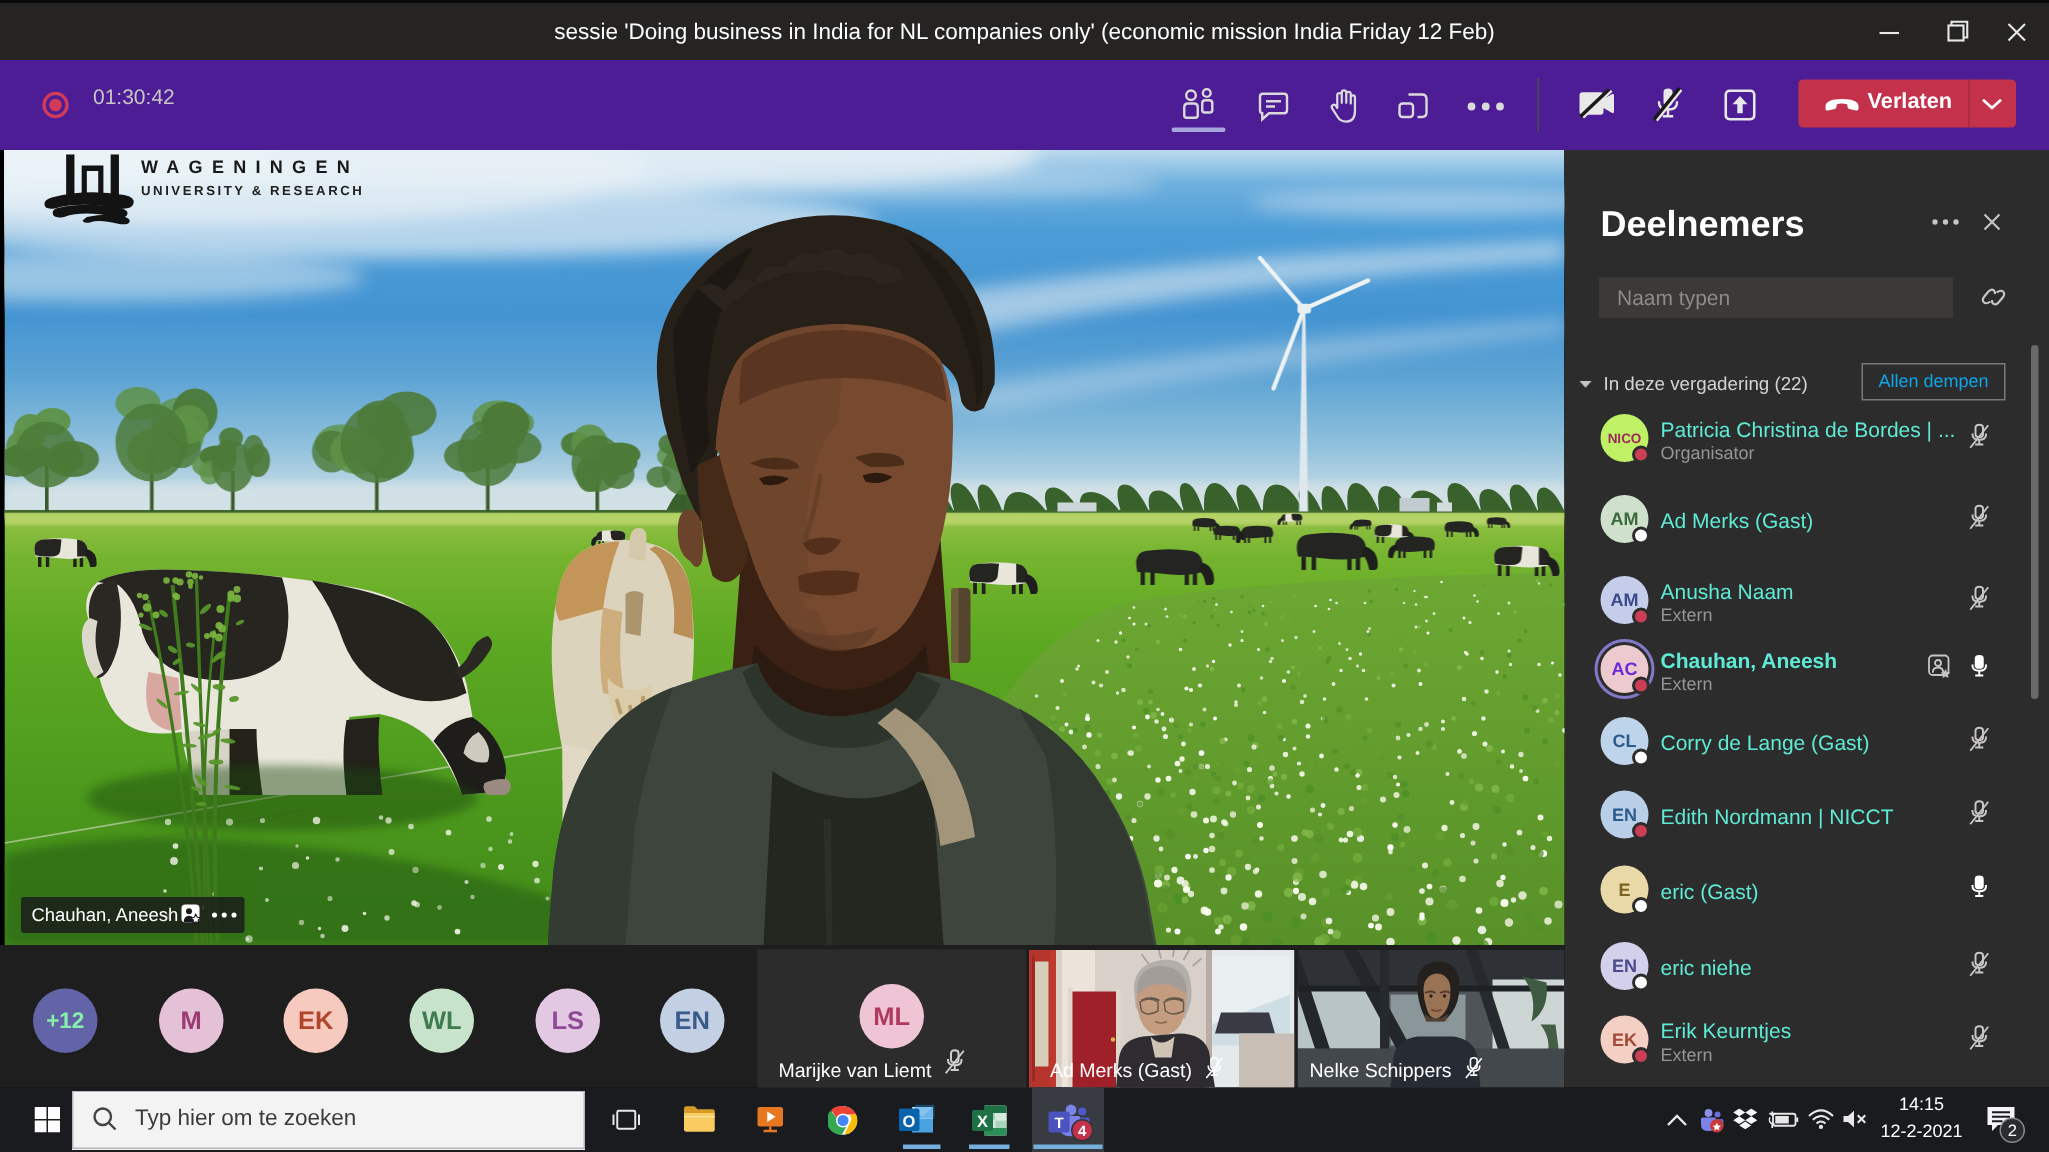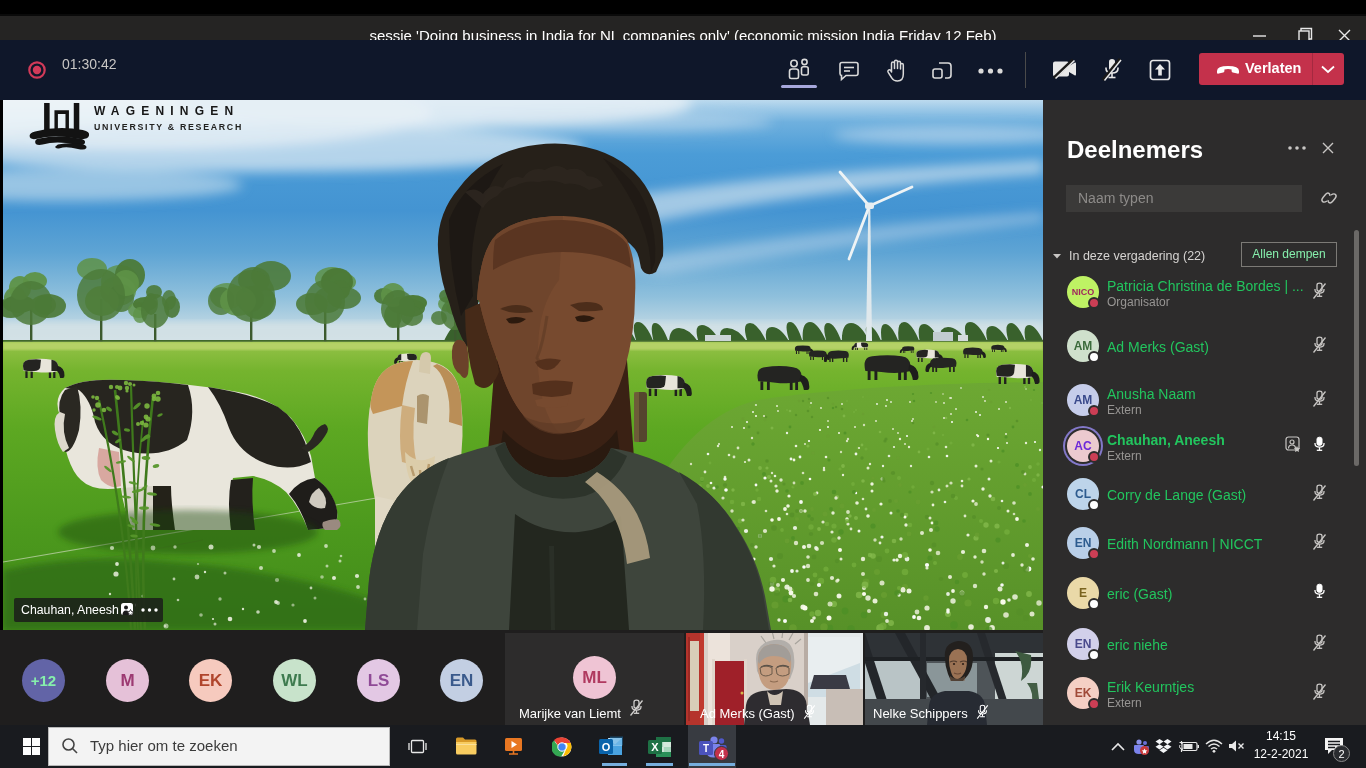--- a/index.html
+++ b/index.html
@@ -1,23 +1,23 @@
 <!DOCTYPE html>
 <html><head>
 <meta charset="utf-8">
 <style>
   * { margin:0; padding:0; box-sizing:border-box; }
   html,body { width:1366px; height:768px; overflow:hidden; background:#000; }
   body { font-family:"Liberation Sans", sans-serif; position:relative; }
   .abs { position:absolute; }
   
-  #titlebar { left:0; top:14px; width:1366px; height:40px; background:#252423; border-top:2px solid #0a0a0a; }
+  #titlebar { left:0; top:0; width:1366px; height:40px; background:#252423; border-top:2px solid #0a0a0a; }
   #titlebar .title { position:absolute; left:0; right:0; top:11px; text-align:center; color:#fff; font-size:15px; }
   
-  #toolbar { left:0; top:40px; width:1366px; height:60px; background:#0f172a; }
+  #toolbar { left:0; top:40px; width:1366px; height:60px; background:#4c1d95; }
   #rec { position:absolute; left:28px; top:21px; width:18px; height:18px; }
   #rectime { position:absolute; left:62px; top:16px; color:#c8c6c4; font-size:14px; }
   .tbico { position:absolute; top:52px; }
   #vertbtn { position:absolute; left:1199px; top:13px; width:145px; height:32px; background:#c4314b; border-radius:3px; color:#fff; }
   #vertbtn .vtxt { position:absolute; left:46px; top:7px; font-size:14.5px; font-weight:bold; }
   #vertbtn .vdiv { position:absolute; left:113px; top:0; width:1px; height:32px; background:#a52940; }
   
   #video { left:3px; top:100px; width:1040px; height:530px; background:#000; }
   
   #strip { left:0px; top:630px; width:1043px; height:95px; background:#1f1e1e; }
@@ -25,25 +25,25 @@
   #mltile { position:absolute; left:505px; top:3px; width:179px; height:92px; background:#2d2c2c; }
   .tilelabel { position:absolute; bottom:4px; color:#fff; font-size:13px; }
   #adtile { position:absolute; left:686px; top:3px; width:177px; height:92px; overflow:hidden; }
   #elketile { position:absolute; left:865px; top:3px; width:178px; height:92px; overflow:hidden; }
   
   #panel { left:1043px; top:100px; width:323px; height:625px; background:#2d2c2c; overflow:hidden; }
   #panel h1 { position:absolute; left:24px; top:36px; font-size:24px; font-weight:bold; color:#fff; }
   #searchbox { position:absolute; left:23px; top:85px; width:236px; height:27px; background:#3b3a39; color:#8d8b89; font-size:14px; line-height:27px; padding-left:12px; }
   #secrow { position:absolute; left:10px; top:145px; width:300px; height:24px; }
   #secrow .sectxt { position:absolute; left:16px; top:4px; color:#d6d4d2; font-size:12.5px; }
-  #allenbtn { position:absolute; left:188px; top:-3px; width:96px; height:25px; border:1px solid #7c7a76; color:#86efac; font-size:12px; text-align:center; line-height:23px; background:#2d2c2c; }
+  #allenbtn { position:absolute; left:188px; top:-3px; width:96px; height:25px; border:1px solid #7c7a76; color:#0ea5e9; font-size:12px; text-align:center; line-height:23px; background:#2d2c2c; }
   .prow { position:absolute; left:0; width:323px; height:50px; }
   .pavt { position:absolute; left:24px; top:0; width:32px; height:32px; border-radius:50%; text-align:center; line-height:32px; font-size:12px; font-weight:bold; }
   .pdot { position:absolute; left:45px; top:21px; width:12px; height:12px; border-radius:50%; border:2px solid #2d2c2c; }
-  .pname { position:absolute; left:64px; top:2px; color:#22c55e; font-size:14px; white-space:nowrap; }
+  .pname { position:absolute; left:64px; top:2px; color:#5eead4; font-size:14px; white-space:nowrap; }
   .psub { position:absolute; left:64px; top:19px; color:#979593; font-size:12px; }
   .pname.only { top:9px; }
   .pmic { position:absolute; left:268px; top:6px; }
   
   #taskbar { left:0; top:725px; width:1366px; height:43px; background:#191b1f; }
   #tsearch { position:absolute; left:48px; top:2px; width:342px; height:39px; background:#f3f3f3; border:1px solid #b8b8b8; z-index:1; }
   #tsearch span { position:absolute; left:41px; top:9px; color:#3b3b3b; font-size:15px; }
   .tray { color:#fff; }
 </style>
 </head>

